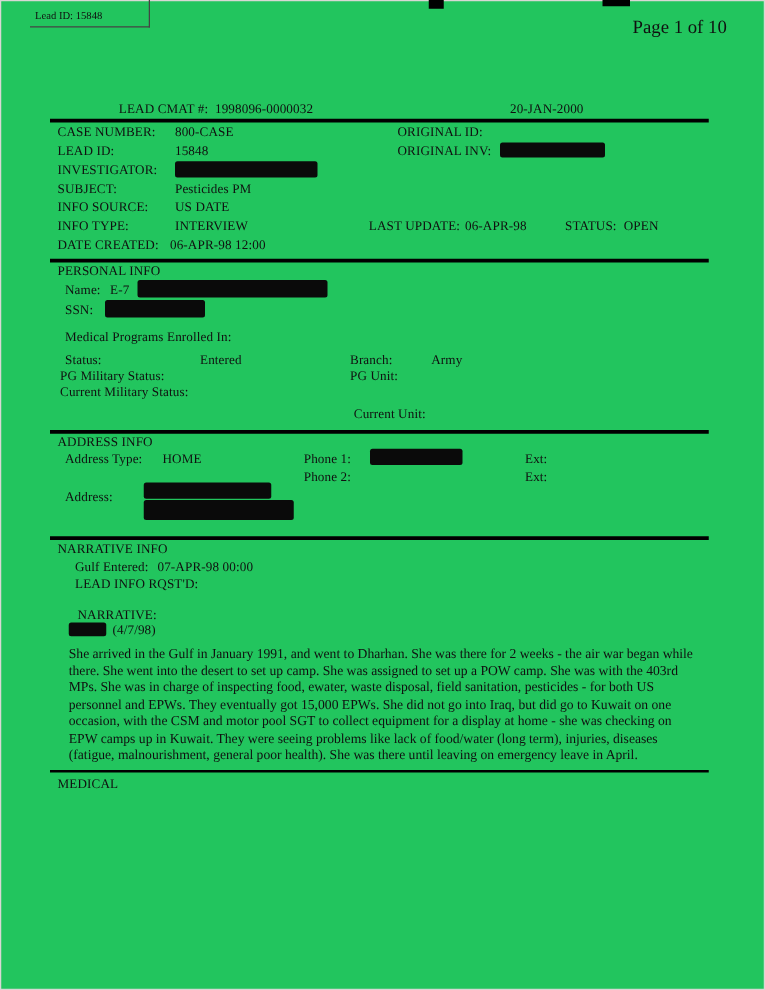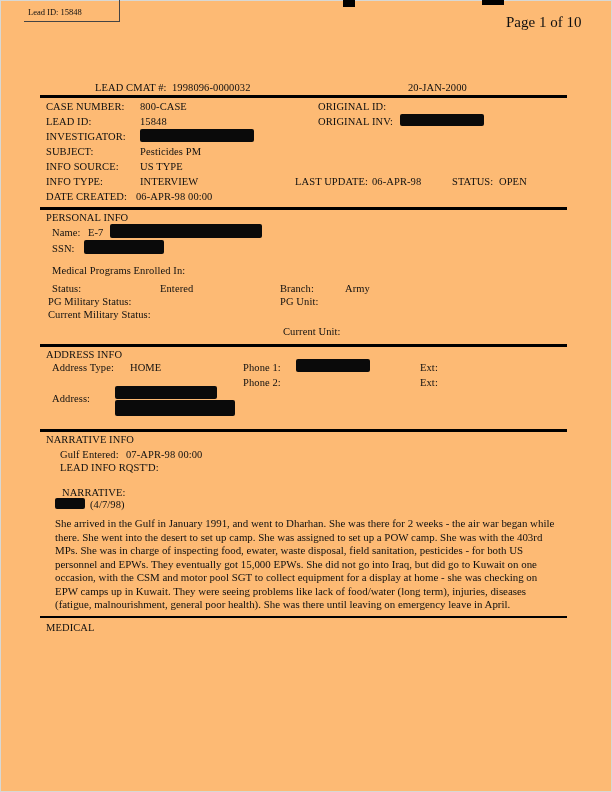--- a/index.html
+++ b/index.html
@@ -1,19 +1,19 @@
 <!DOCTYPE html>
 <html><head>
 <meta charset="utf-8">
 <style>
   * { margin:0; padding:0; box-sizing:border-box; }
   html,body { background:#e9e9e9; }
   .page {
     position:relative; width:612px; height:792px; margin:0 auto;
-    background:#fdba74; color:#101010;
+    background:#22c55e; color:#101010;
     font-family:"Liberation Serif","DejaVu Serif",serif;
     overflow:hidden; box-shadow:inset 0 0 0 1px #d8d8d4;
   }
   .t { position:absolute; font-size:10.5px; white-space:nowrap; letter-spacing:.1px; }
   .b { font-weight:normal; }
   .title {
     position:absolute; left:0; top:54px; width:100%; text-align:center;
     font-size:14.5px; font-weight:bold; letter-spacing:1.6px;
   }
   .rule { position:absolute; background:#000; }
@@ -59,31 +59,31 @@
   <span class="t b" style="left:318px;top:116px">ORIGINAL INV:</span>
   <div class="redact" style="left:400px;top:114px;width:84px;height:12px"></div>
 
   <span class="t b" style="left:46px;top:131px">INVESTIGATOR:</span>
   <div class="redact" style="left:140px;top:129px;width:114px;height:13px"></div>
 
   <span class="t b" style="left:46px;top:146px">SUBJECT:</span>
   <span class="t" style="left:140px;top:146px">Pesticides PM</span>
 
   <span class="t b" style="left:46px;top:161px">INFO SOURCE:</span>
-  <span class="t" style="left:140px;top:161px">US TYPE</span>
+  <span class="t" style="left:140px;top:161px">US DATE</span>
 
   <span class="t b" style="left:46px;top:176px">INFO TYPE:</span>
   <span class="t" style="left:140px;top:176px">INTERVIEW</span>
   <span class="t b" style="left:295px;top:176px">LAST UPDATE:</span>
   <span class="t" style="left:372px;top:176px">06-APR-98</span>
   <span class="t b" style="left:452px;top:176px">STATUS:</span>
   <span class="t" style="left:499px;top:176px">OPEN</span>
 
   <span class="t b" style="left:46px;top:191px">DATE CREATED:</span>
-  <span class="t" style="left:136px;top:191px">06-APR-98 00:00</span>
+  <span class="t" style="left:136px;top:191px">06-APR-98 12:00</span>
 
   <div class="rule" style="left:40px;top:207px;width:527px;height:3px"></div>
 
   <span class="t b" style="left:46px;top:212px">PERSONAL INFO</span>
 
   <span class="t b" style="left:52px;top:227px">Name:</span>
   <span class="t" style="left:88px;top:227px">E-7</span>
   <div class="redact" style="left:110px;top:224px;width:152px;height:14px"></div>
 
   <span class="t b" style="left:52px;top:243px">SSN:</span>

